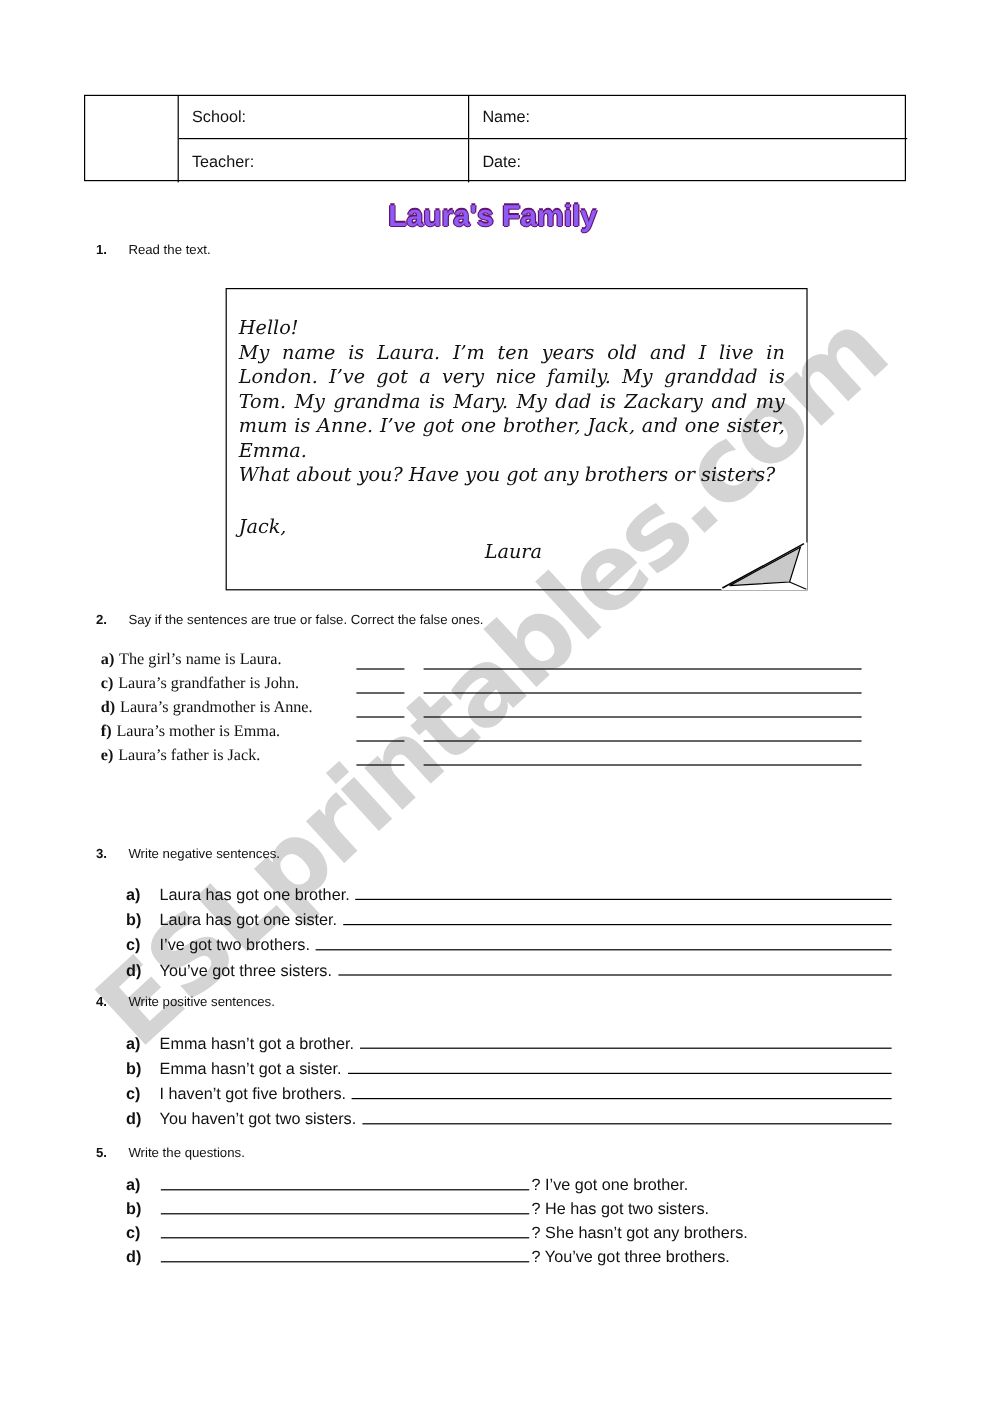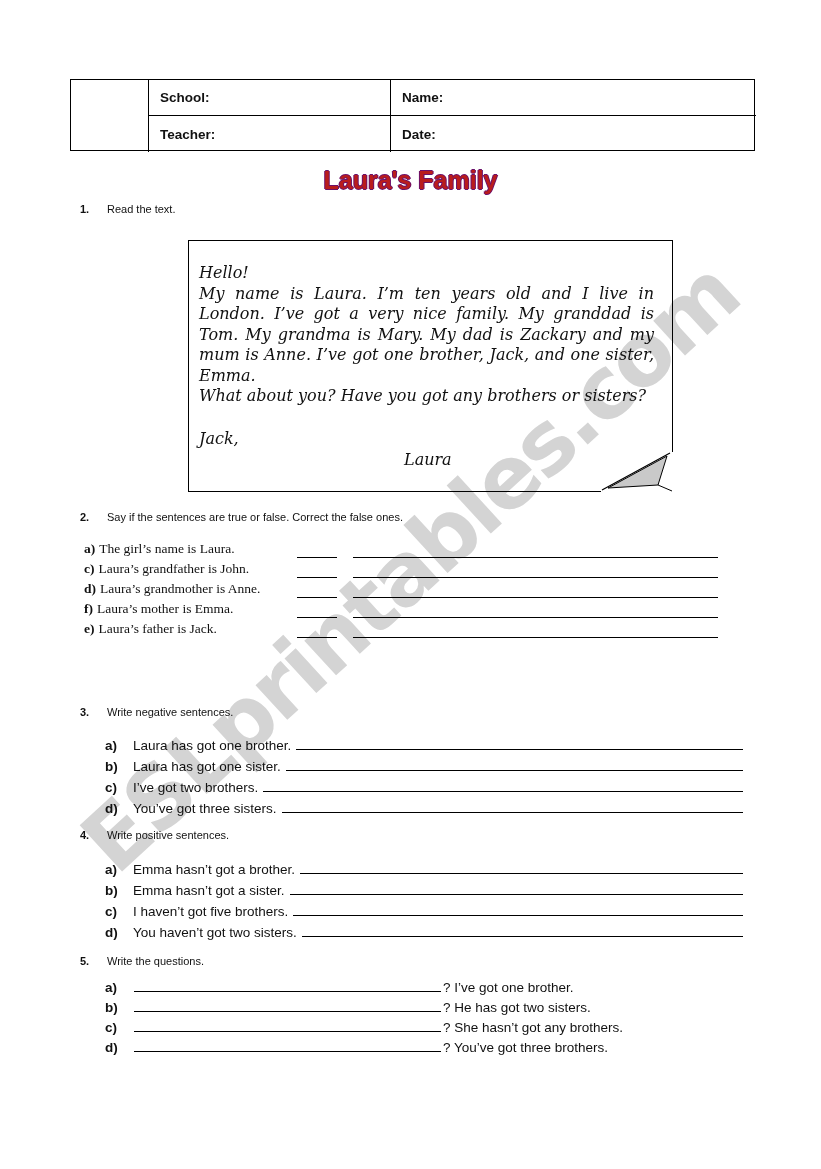--- a/index.html
+++ b/index.html
@@ -36,31 +36,31 @@
     display:grid;
     grid-template-columns:78px 242px 365px;
     grid-template-rows:36px 36px;
     border:1px solid #000;
     box-sizing:border-box;
   }
   .hdr-logo{grid-row:1/3;grid-column:1;border-right:1px solid #000;}
   .hdr-cell{
     display:flex;align-items:center;
     padding-left:11px;
-    font-weight:bold;font-size:13.5px;
+    font-weight:normal;font-size:13.5px;
     box-sizing:border-box;
   }
   .hdr-col2{border-right:1px solid #000;}
   .hdr-row1{border-bottom:1px solid #000;}
   
   .title{
     position:absolute;left:0;top:166px;width:100%;
     text-align:center;
     font-size:25px;font-weight:bold;
-    color:#b91c1c;
+    color:#8b5cf6;
     text-shadow:1px 0 0 #6b116b,-1px 0 0 #6b116b,0 1px 0 #6b116b,0 -1px 0 #6b116b;
     letter-spacing:0px;
   }
   
   .ex-heading{position:absolute;left:80px;font-size:11px;white-space:nowrap;}
   .ex-num{display:inline-block;width:27px;font-weight:bold;}
   
   .letter-box{
     position:absolute;left:188px;top:240px;
     width:485px;height:252px;

